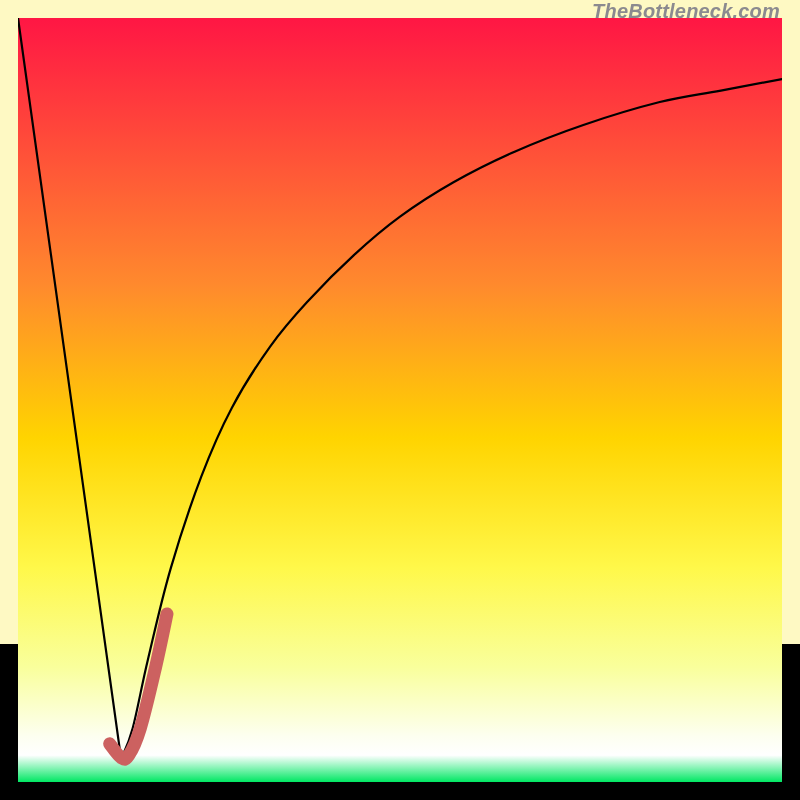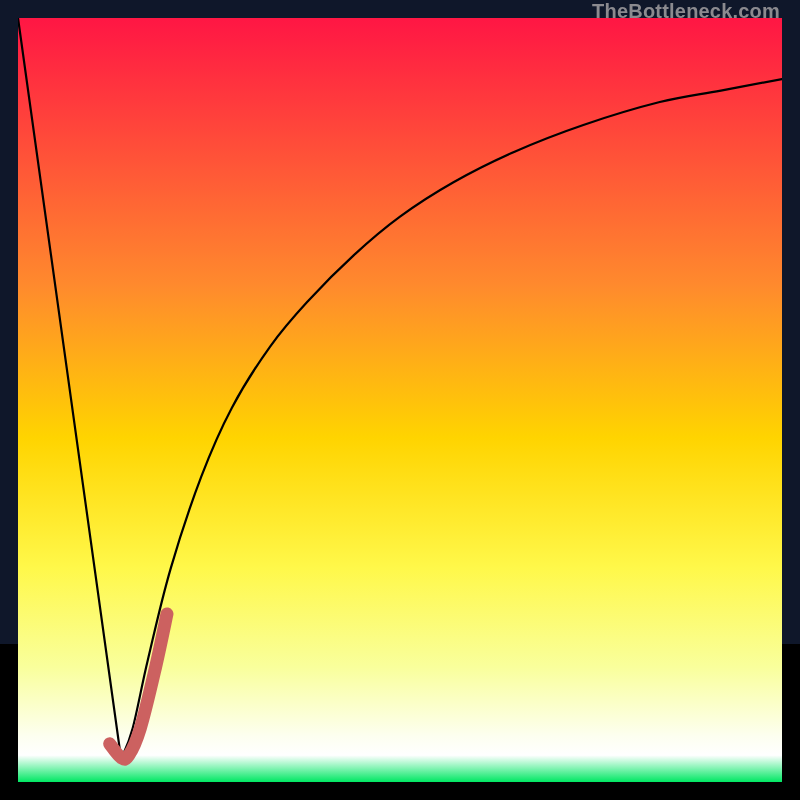--- a/index.html
+++ b/index.html
@@ -9,21 +9,22 @@
     height: 800px;
     background: #000;
     overflow: hidden;
   }
   .frame {
     position: absolute;
     top: 0;
     left: 0;
     width: 800px;
     height: 644px;
-    background: #0f172a;
+    background: #fef9c3;
+    font-style: italic;
   }
   .plot {
     position: absolute;
     top: 18px;
     left: 18px;
     width: 764px;
     height: 764px;
   }
   .watermark {
     position: absolute;

